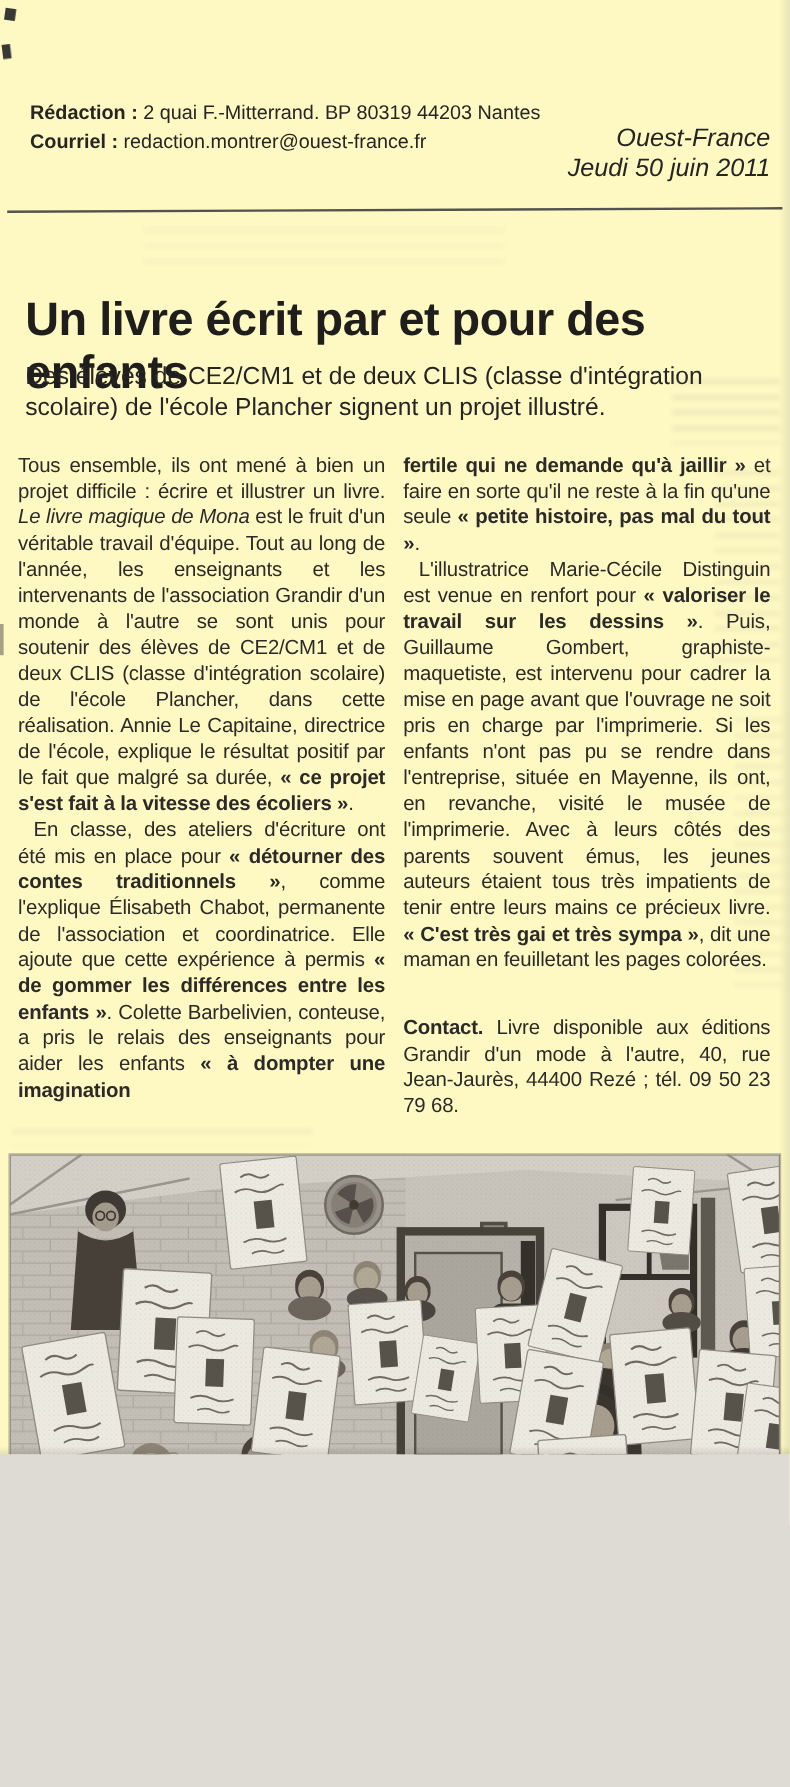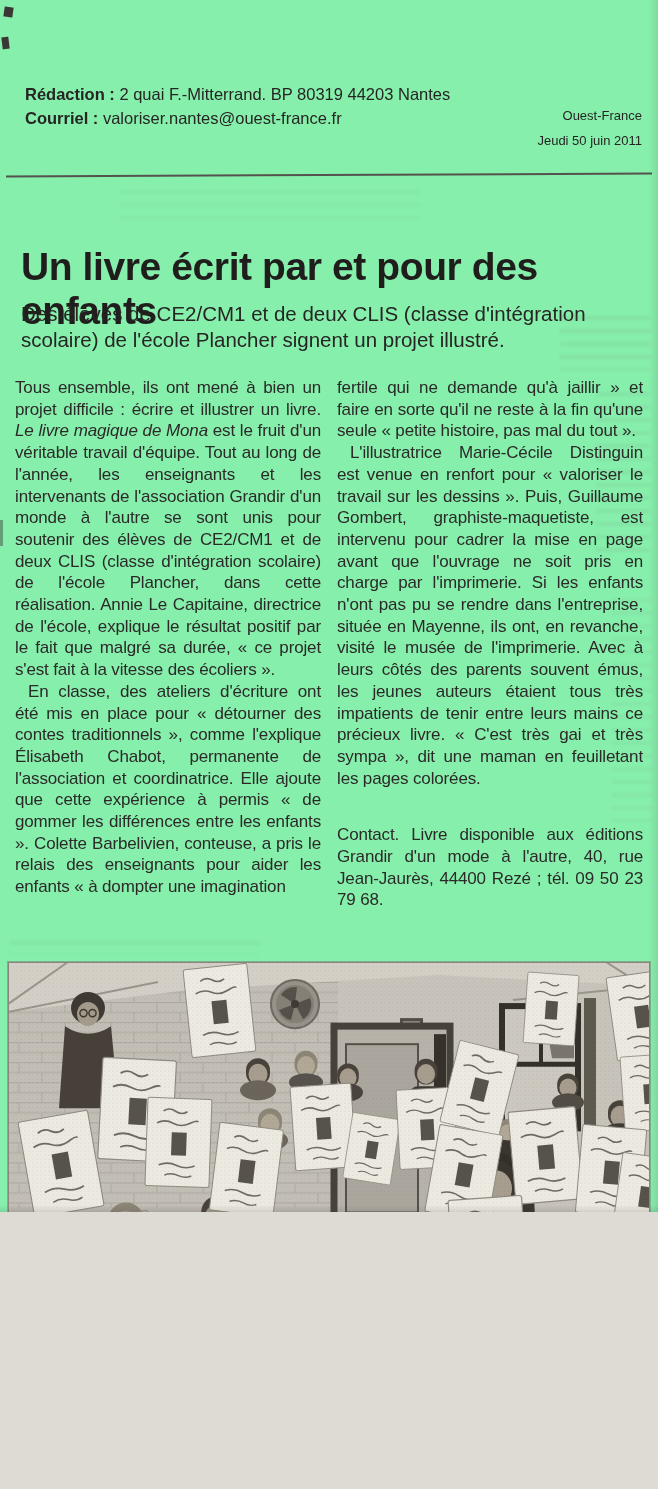--- a/index.html
+++ b/index.html
@@ -1,51 +1,51 @@
 <!DOCTYPE html>
 <html lang="fr"><head>
 <meta charset="utf-8">
 <style>
   html,body{margin:0;padding:0;background:#dedbd4;}
   .sheet{
     position:relative;width:658px;height:1212px;margin:0 auto;
-    background:#86efac;
+    background:#fef9c3;
     font-family:"Liberation Sans",sans-serif;color:#2b2a28;
     overflow:hidden;
   }
   .sheet::after{ 
     content:"";position:absolute;right:0;top:0;width:9px;height:100%;
     background:linear-gradient(to left,rgba(70,64,58,.12),rgba(0,0,0,0));
     pointer-events:none;
   }
   .sheet::before{ 
     content:"";position:absolute;left:0;bottom:0;width:100%;height:7px;
     background:linear-gradient(to top,rgba(70,64,58,.14),rgba(0,0,0,0));
     pointer-events:none;z-index:9;
   }
 
   
   .masthead{position:absolute;left:25px;top:82px;right:16px;font-size:16.5px;line-height:24px;color:#262523;}
   .mast-line{margin:0;}
   .mast-line b{font-weight:700;}
-  .mast-right{position:absolute;right:0;top:21px;text-align:right;font-size:13px;line-height:25px;color:#262523;}
+  .mast-right{position:absolute;right:0;top:21px;text-align:right;font-size:21px;line-height:25px;color:#262523;font-style:italic;}
   .mast-right p{margin:0;}
   .rule{position:absolute;left:6px;right:6px;top:174px;height:2px;background:#55524d;transform:rotate(-0.25deg);}
 
   
   .headline{position:absolute;left:21px;top:245px;margin:0;font-size:39px;font-weight:700;letter-spacing:-0.4px;color:#1f1e1c;}
   .subhead{position:absolute;left:21px;top:301px;width:592px;margin:0;font-size:20.5px;line-height:26px;font-weight:400;color:#262523;}
 
   
-  .columns{position:absolute;left:15px;top:377px;width:628px;height:584px;display:flex;gap:15px;overflow:hidden;justify-content:space-between;}
+  .columns{position:absolute;left:15px;top:377px;width:628px;height:584px;display:flex;gap:15px;overflow:hidden;}
   .col{width:306px;font-size:17px;line-height:21.7px;letter-spacing:-0.15px;text-align:justify;color:#2b2a28;}
   .col p{margin:0;}
   .col p.indent{text-indent:13px;}
   .col p.gap{margin-top:35px;}
-  .col .bold{font-weight:400;}
+  .col .bold{font-weight:700;}
   .col .italic{font-style:italic;}
 
   
   .photo-wrap{position:absolute;left:8px;top:962px;width:642px;height:491px;margin:0;outline:1px solid rgba(110,105,96,.45);}
   .photo-wrap svg{display:block;width:100%;height:100%;}
   .caption{position:absolute;left:8px;top:1457px;width:642px;margin:0;font-size:18px;font-style:italic;color:#33322f;}
 
   
   .scan-mark{position:absolute;background:#3a3835;filter:blur(.4px);z-index:5;}
   .m1{left:4px;top:7px;width:9px;height:10px;transform:rotate(8deg);}
@@ -68,21 +68,21 @@
 <div class="sheet">
 
   <div class="scan-mark m1"></div>
   <div class="scan-mark m2"></div>
   <div class="scan-mark m3"></div>
   <div class="ghost g5"></div>
 
   <header class="masthead">
     <div class="mast-left">
       <p class="mast-line"><b>Rédaction :</b><span> 2 quai F.-Mitterrand. BP 80319 44203 Nantes</span></p>
-      <p class="mast-line"><b>Courriel :</b><span> valoriser.nantes@ouest-france.fr</span></p>
+      <p class="mast-line"><b>Courriel :</b><span> redaction.montrer@ouest-france.fr</span></p>
     </div>
     <div class="mast-right">
       <p>Ouest-France</p>
       <p>Jeudi 50 juin 2011</p>
     </div>
   </header>
 
   <div class="rule"></div>
 
   <h1 class="headline">Un livre écrit par et pour des enfants</h1>

